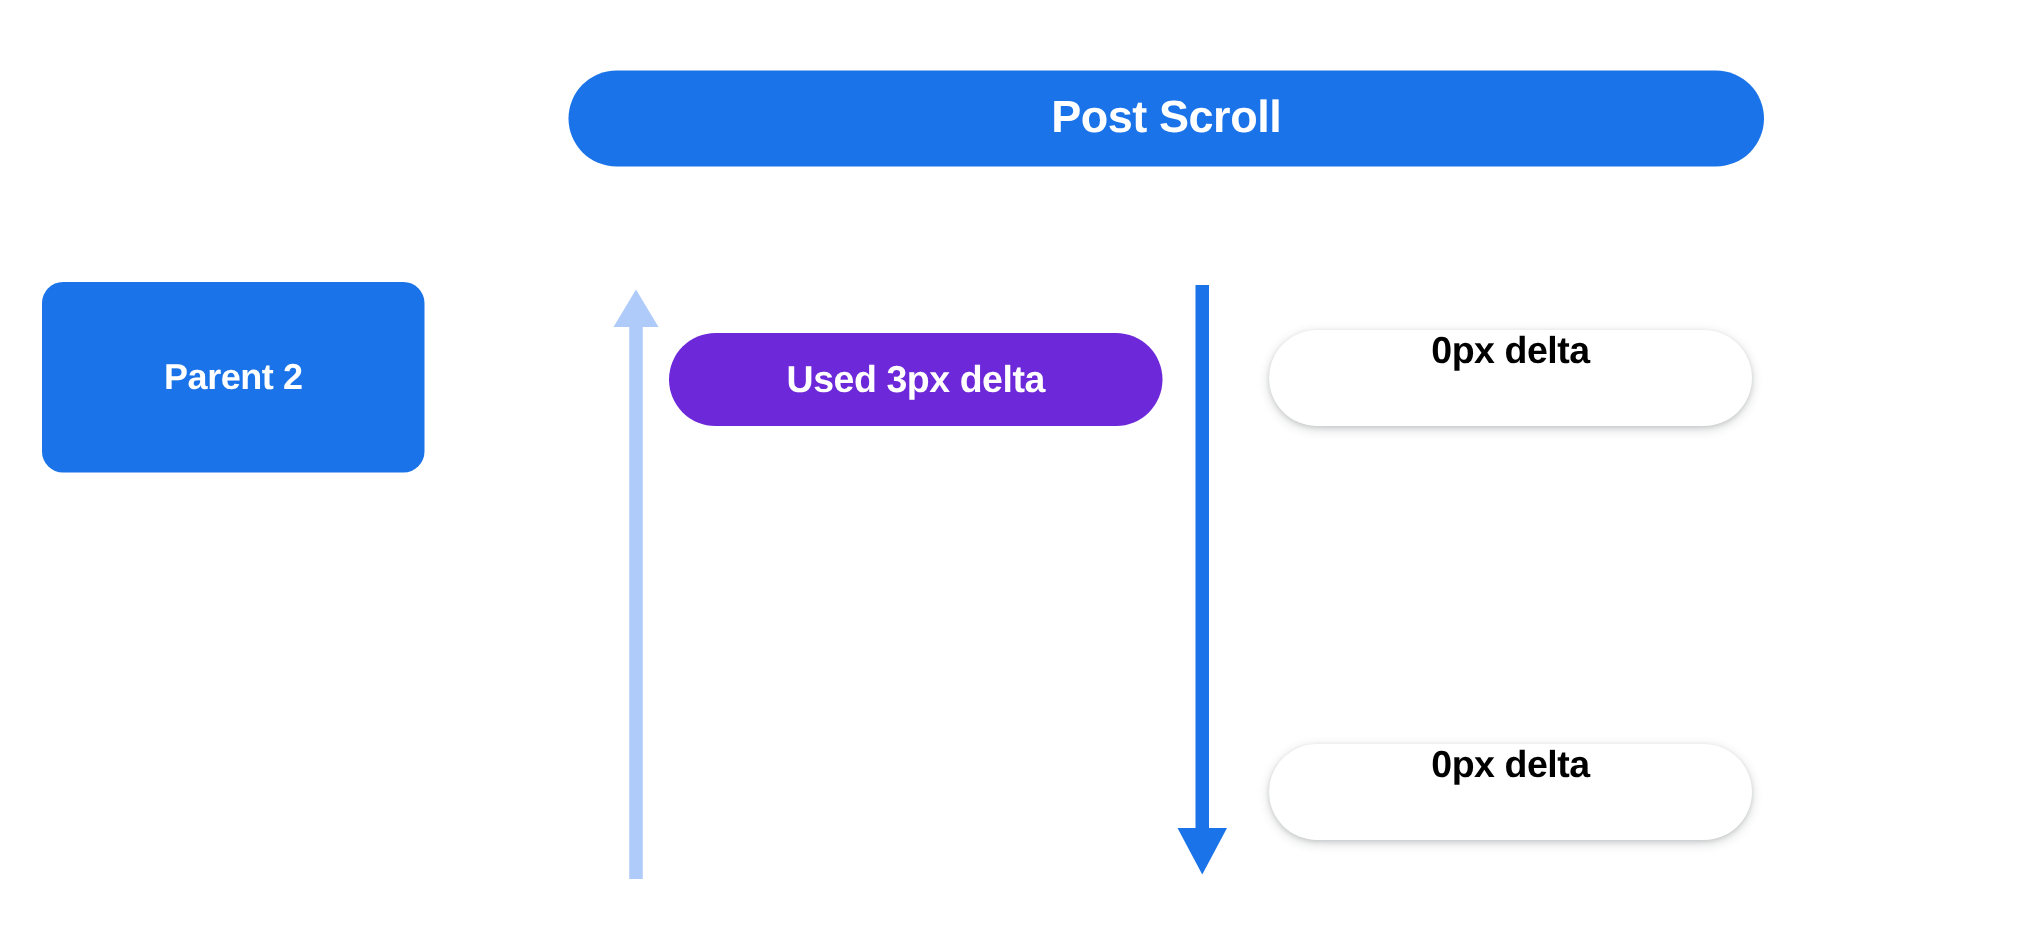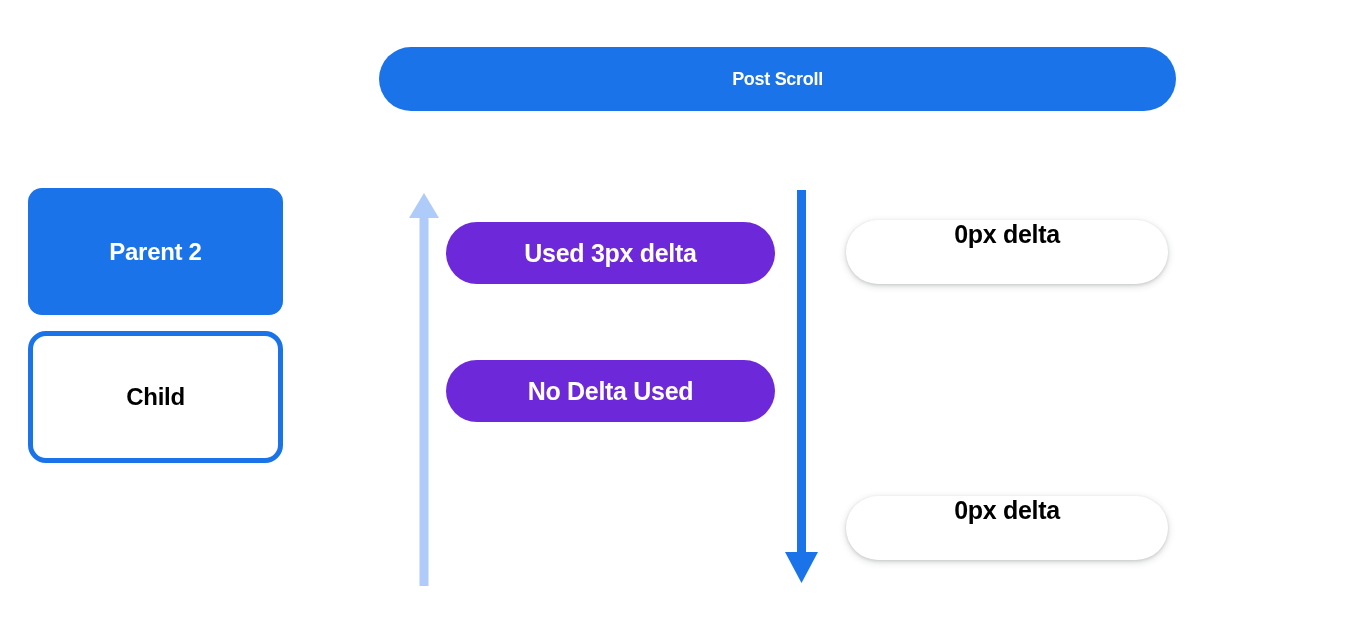--- a/index.html
+++ b/index.html
@@ -27,21 +27,21 @@
     width: 797px;
     height: 64px;
     background: #1a73e8;
     border-radius: 32px;
     display: flex;
     align-items: center;
     justify-content: center;
   }
   .header-pill .label {
     color: #ffffff;
-    font-size: 18px;
+    font-size: 30px;
     font-weight: bold;
     letter-spacing: -0.3px;
   }
 
   
   .stack {
     position: absolute;
     left: 28px;
     top: 188px;
     width: 255px;
@@ -141,45 +141,39 @@
 <div class="canvas">
 
   <div class="header-pill">
     <span class="label">Post Scroll</span>
   </div>
 
   <div class="stack">
     <div class="stack-box filled">
       <span class="label">Parent 2</span>
     </div>
-    <div class="stack-box outlined">
-      <span class="label">Child</span>
-    </div>
   </div>
 
   <div class="arrow arrow-up">
     <svg width="40" height="396" viewBox="0 0 40 396" xmlns="http://www.w3.org/2000/svg">
       <rect x="15.5" y="24" width="9" height="372" fill="#aecbfa"></rect>
       <polygon points="20,3 35,28 5,28" fill="#aecbfa"></polygon>
     </svg>
   </div>
 
   <div class="arrow arrow-down">
     <svg width="46" height="396" viewBox="0 0 46 396" xmlns="http://www.w3.org/2000/svg">
       <rect x="18" y="0" width="9" height="368" fill="#1a73e8"></rect>
       <polygon points="22.5,393 6,362 39,362" fill="#1a73e8"></polygon>
     </svg>
   </div>
 
   <div class="mid-pill mid-pill-1">
     <span class="label">Used 3px delta</span>
   </div>
-  <div class="mid-pill mid-pill-2">
-    <span class="label">No Delta Used</span>
-  </div>
 
   <div class="right-pill right-pill-1">
     <span class="label">0px delta</span>
   </div>
   <div class="right-pill right-pill-2">
     <span class="label">0px delta</span>
   </div>
 
 </div>
 

